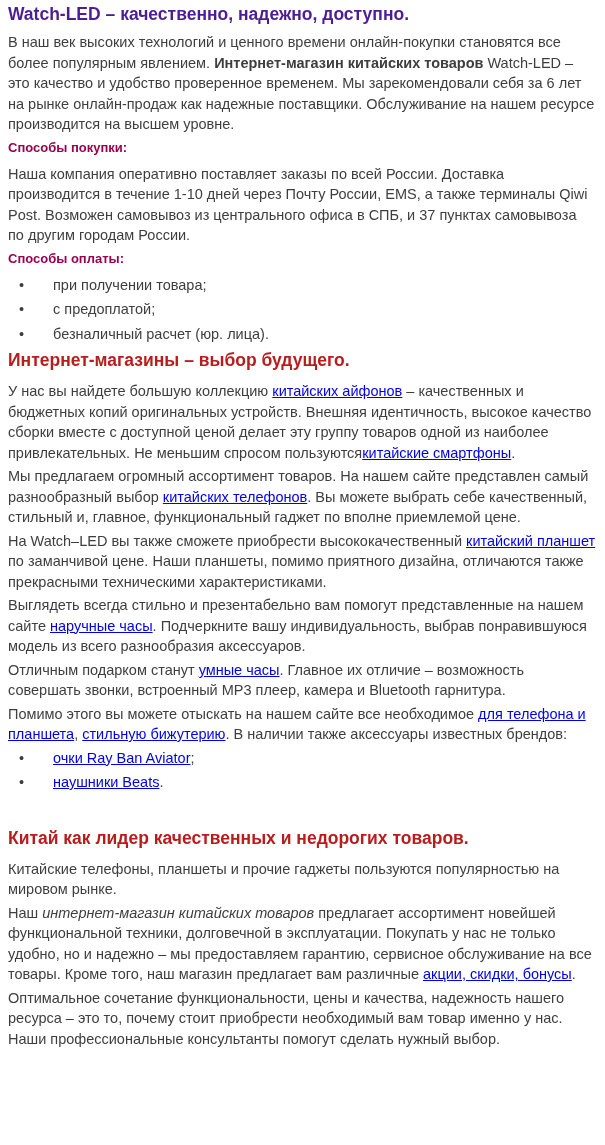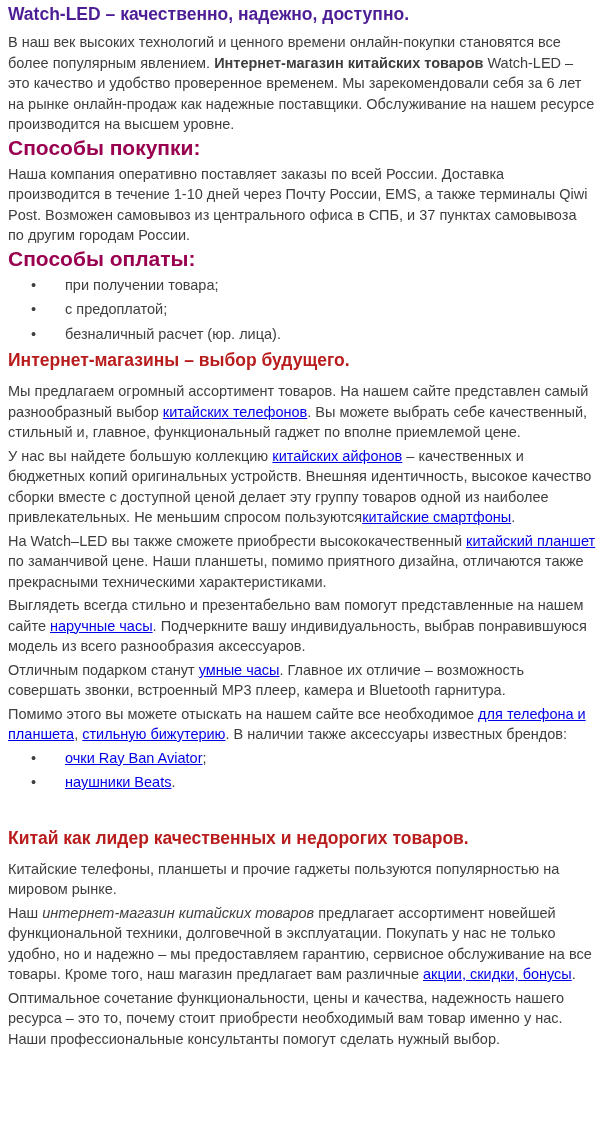--- a/index.html
+++ b/index.html
@@ -22,42 +22,42 @@
   }
   h2.big {
     font-size: 17.5px;
     line-height: 23px;
     margin: 5px 0 9px 0;
     color: #b91c1c;
     font-weight: bold;
   }
   h2.big.gap { margin-top: 34px; }
   h2.red {
-    font-size: 21px;
+    font-size: 13px;
     line-height: 20px;
     margin: 1px 0 6px 0;
     color: #990050;
     font-weight: bold;
   }
   p { margin: 0 0 3px 0; }
   span.b { font-weight: bold; }
   span.i { font-style: italic; }
   a {
     color: #0000e8;
     text-decoration: underline;
     cursor: pointer;
   }
   ul {
     list-style: none;
     margin: 3px 0 5px 0;
     padding: 0 0 0 45px;
   }
   li {
     position: relative;
-    margin: 0 0 4px 12px;
+    margin: 0 0 4px 0;
   }
   li::before {
     content: "\2022";
     position: absolute;
     left: -34px;
     top: 0;
     color: #3e3e3e;
   }
 </style>
 </head>
@@ -68,22 +68,22 @@
     <p><span>В наш век высоких технологий и ценного времени онлайн-покупки становятся все более популярным явлением. </span><span class="b">Интернет-магазин китайских товаров</span><span> Watch-LED – это качество и удобство проверенное временем. Мы зарекомендовали себя за 6 лет на рынке онлайн-продаж как надежные поставщики. Обслуживание на нашем ресурсе производится на высшем уровне.</span></p>
     <h2 class="red"><span>Способы покупки:</span></h2>
     <p><span>Наша компания оперативно поставляет заказы по всей России. Доставка производится в течение 1-10 дней через Почту России, EMS, а также терминалы Qiwi Post. Возможен самовывоз из центрального офиса в СПБ, и 37 пунктах самовывоза по другим городам России.</span></p>
     <h2 class="red"><span>Способы оплаты:</span></h2>
     <ul>
       <li><span>при получении товара;</span></li>
       <li><span>с предоплатой;</span></li>
       <li><span>безналичный расчет (юр. лица).</span></li>
     </ul>
     <h2 class="big"><span>Интернет-магазины – выбор будущего.</span></h2>
+    <p><span>У нас вы найдете большую коллекцию </span><a href="#">китайских айфонов</a><span> – качественных и бюджетных копий оригинальных устройств. Внешняя идентичность, высокое качество сборки вместе с доступной ценой делает эту группу товаров одной из наиболее привлекательных. Не меньшим спросом пользуются</span><a href="#">китайские смартфоны</a><span>.</span></p>
     <p><span>Мы предлагаем огромный ассортимент товаров. На нашем сайте представлен самый разнообразный выбор </span><a href="#">китайских телефонов</a><span>. Вы можете выбрать себе качественный, стильный и, главное, функциональный гаджет по вполне приемлемой цене.</span></p>
-    <p><span>У нас вы найдете большую коллекцию </span><a href="#">китайских айфонов</a><span> – качественных и бюджетных копий оригинальных устройств. Внешняя идентичность, высокое качество сборки вместе с доступной ценой делает эту группу товаров одной из наиболее привлекательных. Не меньшим спросом пользуются</span><a href="#">китайские смартфоны</a><span>.</span></p>
     <p><span>На Watch–LED вы также сможете приобрести высококачественный </span><a href="#">китайский планшет</a><span> по заманчивой цене. Наши планшеты, помимо приятного дизайна, отличаются также прекрасными техническими характеристиками.</span></p>
     <p><span>Выглядеть всегда стильно и презентабельно вам помогут представленные на нашем сайте </span><a href="#">наручные часы</a><span>. Подчеркните вашу индивидуальность, выбрав понравившуюся модель из всего разнообразия аксессуаров.</span></p>
     <p><span>Отличным подарком станут </span><a href="#">умные часы</a><span>. Главное их отличие – возможность совершать звонки, встроенный MP3 плеер, камера и Bluetooth гарнитура.</span></p>
     <p><span>Помимо этого вы можете отыскать на нашем сайте все необходимое </span><a href="#">для телефона и планшета</a><span>, </span><a href="#">стильную бижутерию</a><span>. В наличии также аксессуары известных брендов:</span></p>
     <ul>
       <li><a href="#">очки Ray Ban Aviator</a><span>;</span></li>
       <li><a href="#">наушники Beats</a><span>.</span></li>
     </ul>
     <h2 class="big gap"><span>Китай как лидер качественных и недорогих товаров.</span></h2>
     <p><span>Китайские телефоны, планшеты и прочие гаджеты пользуются популярностью на мировом рынке.</span></p>

